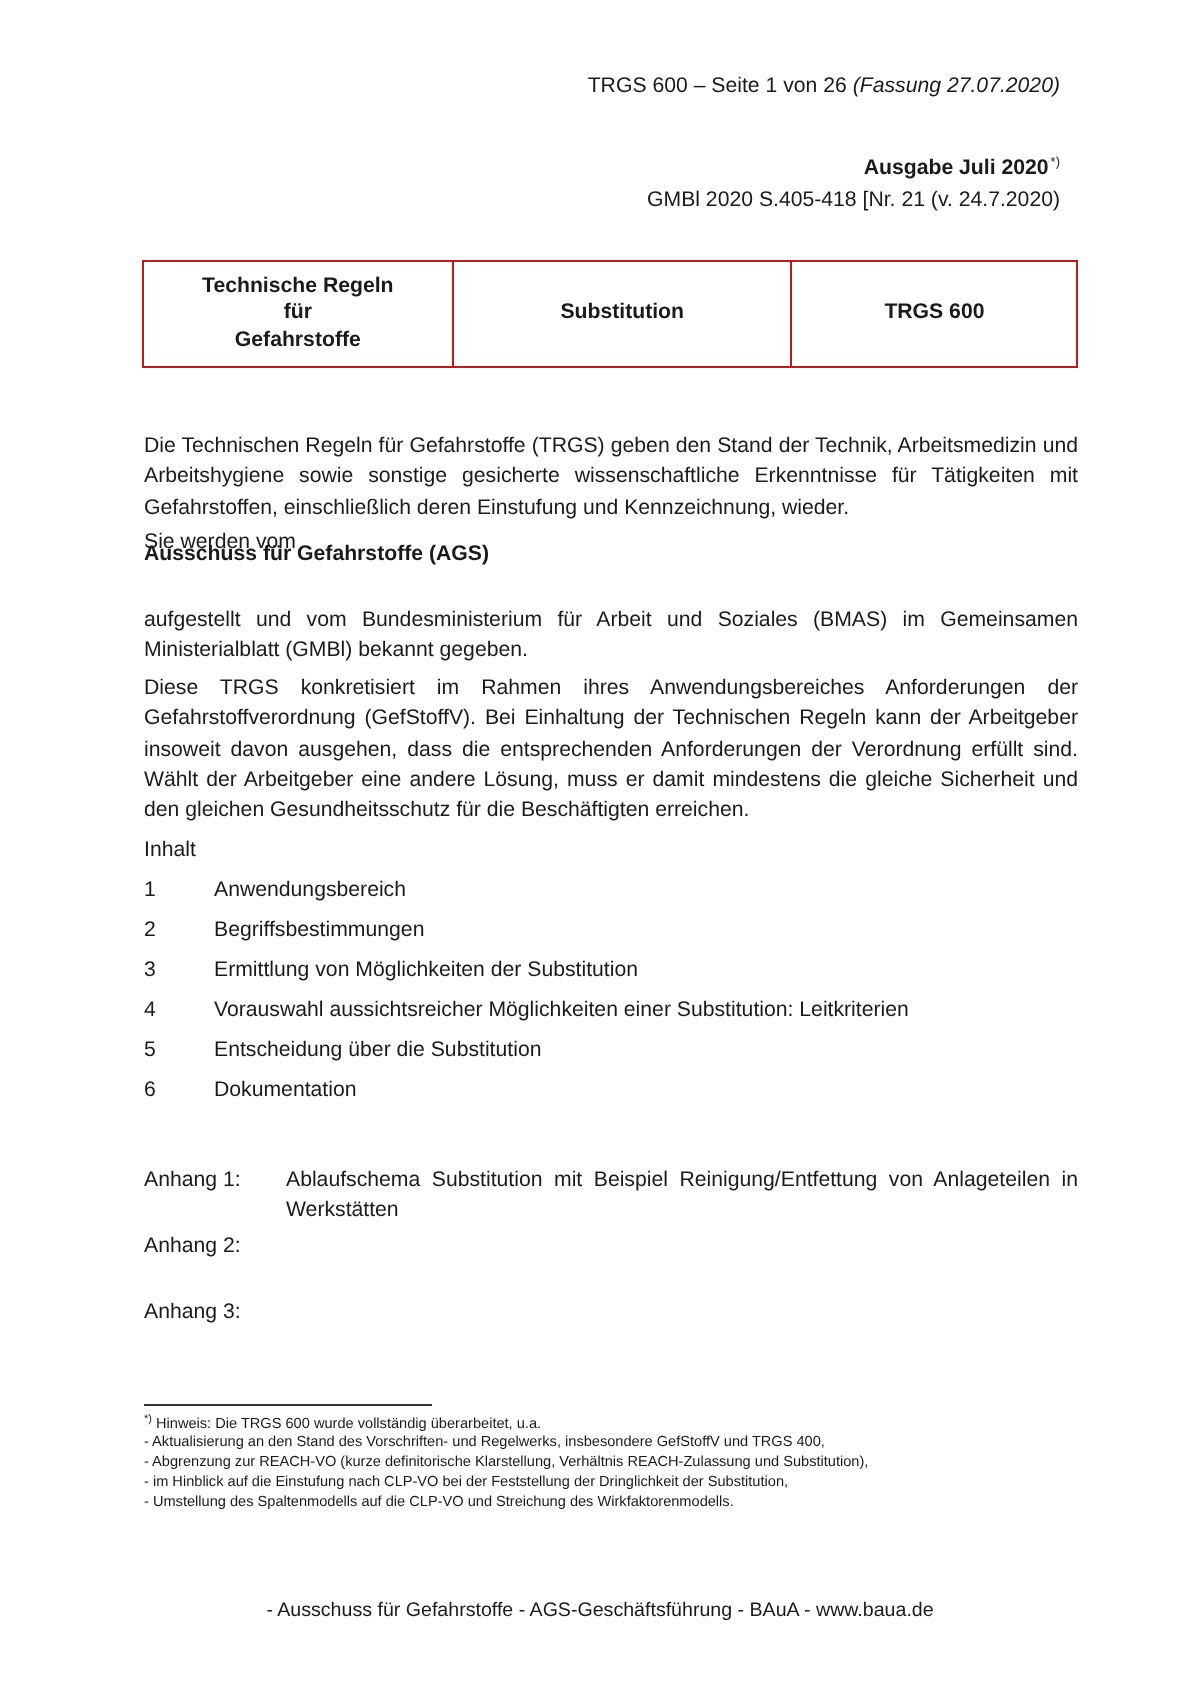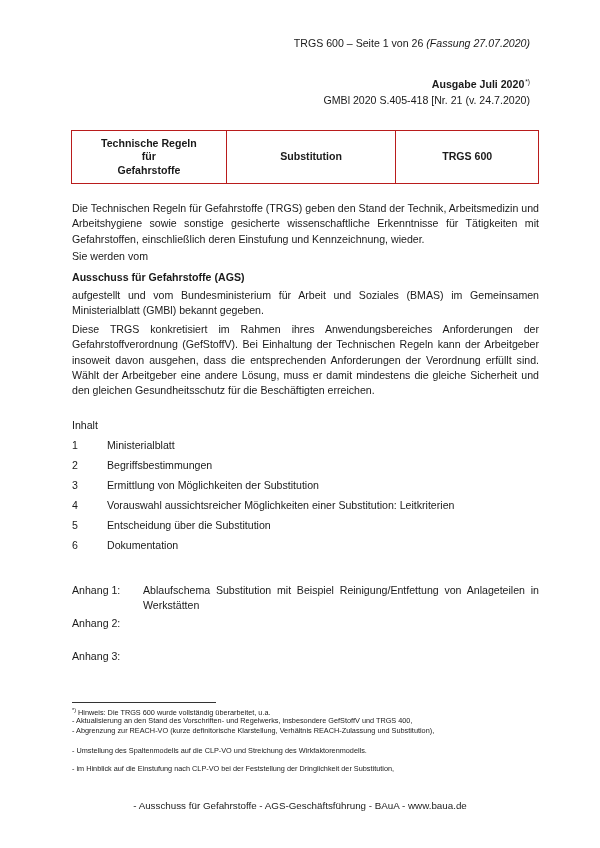--- a/index.html
+++ b/index.html
@@ -23,20 +23,21 @@
     border: 1px solid #b91c1c; text-align: center; vertical-align: middle;
     padding: 0; line-height: 13.5px;
   }
   .title-table td.c1 { width: 155px; }
   .title-table td.c2 { width: 170px; }
   .title-table td.c3 { width: 143px; }
 
   .para {
     left: 72px; width: 467px; font-size: 10.6px; line-height: 15.3px;
     text-align: justify;
+    margin-top: 15px;
   }
   .center-bold { left: 72px; width: 467px; font-weight: bold; font-size: 10.6px; }
 
   .toc-item { left: 72px; font-size: 10.6px; white-space: nowrap; }
   .toc-item .num { display: inline-block; width: 35px; }
 
   .annex { left: 72px; width: 467px; font-size: 10.6px; line-height: 14.5px; }
   .annex .lbl { position: absolute; left: 0; top: 0; }
   .annex .txt { margin-left: 71px; text-align: justify; }
 
@@ -73,21 +74,21 @@
   </table>
 
 <div class="abs para" style="top:201px;">Die Technischen Regeln für Gefahrstoffe (TRGS) geben den Stand der Technik, Arbeitsmedizin und Arbeitshygiene sowie sonstige gesicherte wissenschaftliche Erkenntnisse für Tätigkeiten mit Gefahrstoffen, einschließlich deren Einstufung und Kennzeichnung, wieder.</div>
 <div class="abs para" style="top:249px;">Sie werden vom</div>
 <div class="abs center-bold" style="top:271px;">Ausschuss für Gefahrstoffe (AGS)</div>
 <div class="abs para" style="top:288px;">aufgestellt und vom Bundesministerium für Arbeit und Soziales (BMAS) im Gemeinsamen Ministerialblatt (GMBl) bekannt gegeben.</div>
 <div class="abs para" style="top:322px;">Diese TRGS konkretisiert im Rahmen ihres Anwendungsbereiches Anforderungen der Gefahrstoffverordnung (GefStoffV). Bei Einhaltung der Technischen Regeln kann der Arbeitgeber insoweit davon ausgehen, dass die entsprechenden Anforderungen der Verordnung erfüllt sind. Wählt der Arbeitgeber eine andere Lösung, muss er damit mindestens die gleiche Sicherheit und den gleichen Gesundheitsschutz für die Beschäftigten erreichen.</div>
 
 <div class="abs toc-item" style="top:419px;">Inhalt</div>
 <div class="abs toc-item" style="top:439px;">
-  <span class="num">1</span><span>Ministerialblatt</span>
+  <span class="num">1</span><span>Anwendungsbereich</span>
 </div>
 <div class="abs toc-item" style="top:459px;">
   <span class="num">2</span><span>Begriffsbestimmungen</span>
 </div>
 <div class="abs toc-item" style="top:479px;">
   <span class="num">3</span><span>Ermittlung von Möglichkeiten der Substitution</span>
 </div>
 <div class="abs toc-item" style="top:499px;">
   <span class="num">4</span><span>Vorauswahl aussichtsreicher Möglichkeiten einer Substitution: Leitkriterien</span>
 </div>
@@ -108,16 +109,16 @@
 <div class="abs annex" style="top:649px;">
   <span class="lbl">Anhang 3:</span>
 </div>
 
 <div class="abs fn-rule"></div>
 <div class="abs fn" style="top:706px;">
   <sup>*)</sup><span> Hinweis: Die TRGS 600 wurde vollständig überarbeitet, u.a.</span>
 </div>
 <div class="abs fn" style="top:716px;">- Aktualisierung an den Stand des Vorschriften- und Regelwerks, insbesondere GefStoffV und TRGS 400,</div>
 <div class="abs fn" style="top:726px;">- Abgrenzung zur REACH-VO (kurze definitorische Klarstellung, Verhältnis REACH-Zulassung und Substitution),</div>
-<div class="abs fn" style="top:764px;">- im Hinblick auf die Einstufung nach CLP-VO bei der Feststellung der Dringlichkeit der Substitution,</div>
+<div class="abs fn" style="top:736px;">- im Hinblick auf die Einstufung nach CLP-VO bei der Feststellung der Dringlichkeit der Substitution,</div>
 <div class="abs fn" style="top:746px;">- Umstellung des Spaltenmodells auf die CLP-VO und Streichung des Wirkfaktorenmodells.</div>
 
 <div class="abs footer">- Ausschuss für Gefahrstoffe - AGS-Geschäftsführung - BAuA - www.baua.de</div>
 
 </body></html>

